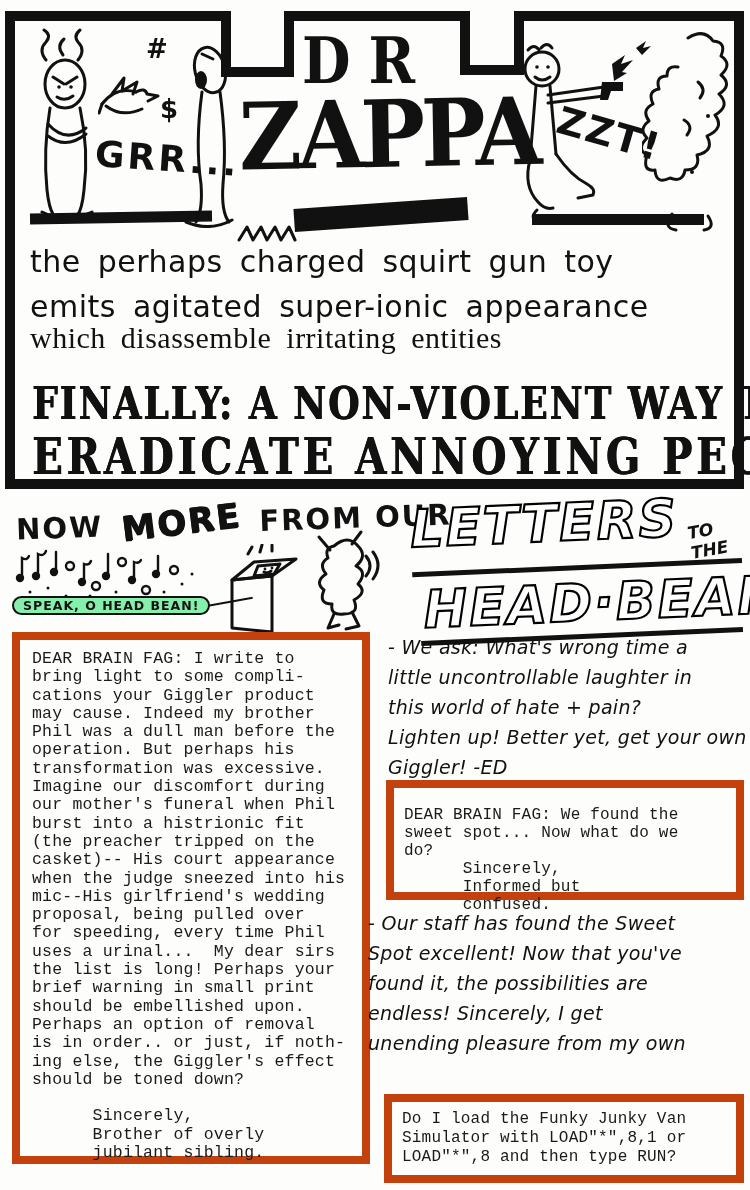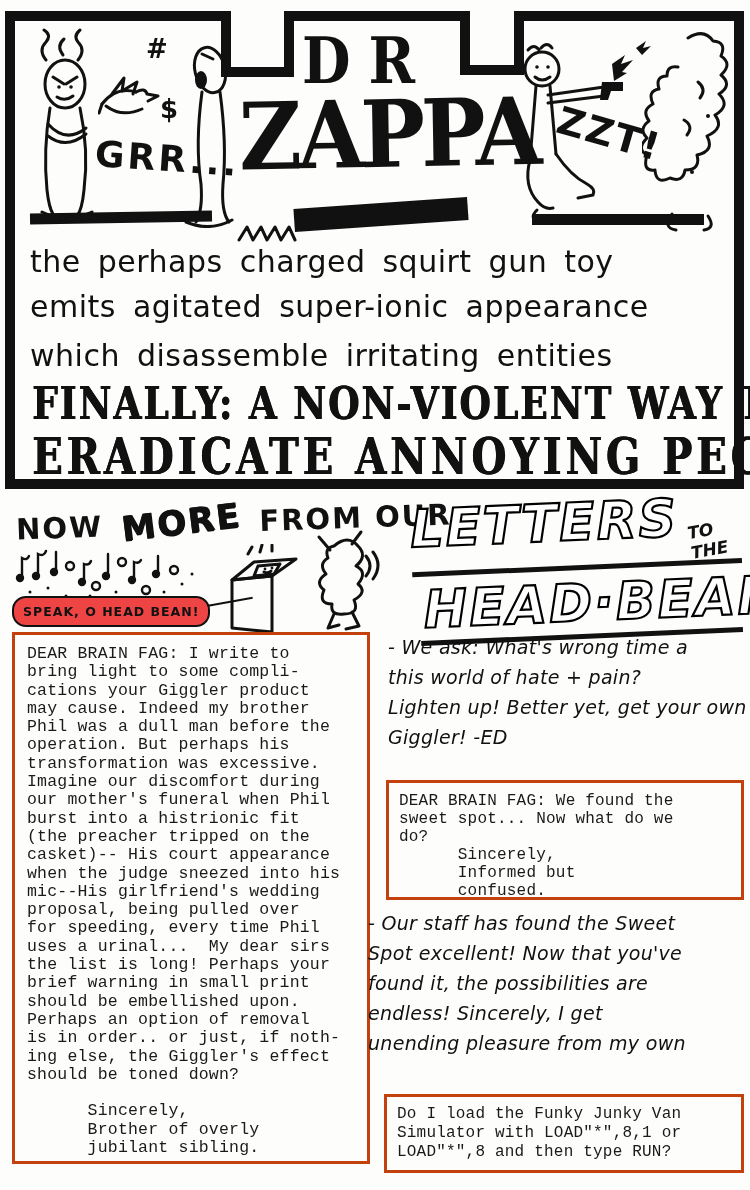--- a/index.html
+++ b/index.html
@@ -27,24 +27,24 @@
   
   .kicker{font-size:29px;font-weight:bold;letter-spacing:2px;transform:rotate(-2deg);white-space:nowrap;}
   .kicker .big{display:inline-block;font-size:34px;font-weight:900;transform:rotate(-5deg);
                text-shadow:1px 0 #111,0 1px #111;margin:0 6px;}
   .outlined{color:#fff;-webkit-text-stroke:2.2px #000;font-weight:900;font-size:52px;
             letter-spacing:2px;font-style:italic;white-space:nowrap;
             text-shadow:0 0 1px #000;}
   .tothe{font-size:17px;font-weight:900;font-style:italic;transform:rotate(-8deg);display:inline-block;
          margin-left:10px;}
   .title-underline{height:5px;background:#111;}
-  .bubble{border:2.5px solid #111;border-radius:14px;padding:6px 9px;font-size:12.5px;font-weight:bold;
-          letter-spacing:1px;white-space:nowrap;background:#ef4444;}
+  .bubble{border:2.5px solid #111;border-radius:14px;padding:0 9px;font-size:12.5px;font-weight:bold;
+          letter-spacing:1px;white-space:nowrap;background:#86efac;}
   
-  .letterbox{border:3px solid #c2410c;background:#fdfdfb;box-sizing:border-box;}
+  .letterbox{border:8px solid #c2410c;background:#fdfdfb;box-sizing:border-box;}
   .tw{font-size:16.5px;line-height:18.3px;letter-spacing:0.2px;color:#1a1a1a;}
   .tw2{font-size:16px;line-height:18px;letter-spacing:0.2px;color:#1a1a1a;}
   .script{font-style:italic;font-size:19px;line-height:30px;letter-spacing:0.3px;white-space:nowrap;}
 </style>
 </head>
 <body>
 
 <div class="page">
 
   <svg class="abs" style="left:0;top:0;" width="750" height="500">
@@ -120,21 +120,21 @@
     <circle cx="50" cy="148" r="2" fill="#111"></circle>
     <path class="ink" d="M30 190 q-10 14 4 16 M66 192 q8 12 -4 14"></path>
   </svg>
 
   <div class="abs zzt hand" style="left:556px;top:112px;">ZZT!</div>
 
   <div class="abs bar" style="left:532px;top:214px;width:172px;height:11px;"></div>
 
   <div class="abs adline hand" style="left:30px;top:244px;">the perhaps charged squirt gun toy</div>
   <div class="abs adline hand" style="left:30px;top:289px;">emits agitated super-ionic appearance</div>
-  <div class="abs adline hand" style="left:30px;top:338px;">which disassemble irritating entities</div>
+  <div class="abs adline hand" style="left:30px;top:321px;font-family:Liberation Serif, serif;">which disassemble irritating entities</div>
 
   <div class="abs tagline serifdisp" style="left:32px;top:376px;font-size:36px;">FINALLY: A NON-VIOLENT WAY TO</div>
   <div class="abs tagline serifdisp" style="left:32px;top:426px;font-size:40px;letter-spacing:4px;">ERADICATE ANNOYING PEOPLE</div>
 
   <div class="abs kicker hand" style="left:16px;top:500px;">
     <span>NOW</span>
     <span class="big">MORE</span>
     <span>FROM OUR</span>
   </div>
 
@@ -230,26 +230,27 @@
 ing else, the Giggler's effect
 should be toned down?
 
       Sincerely,
       Brother of overly
       jubilant sibling.</pre>
   </div>
 
   <div class="abs" style="left:388px;top:632px;width:356px;">
     <div class="script hand">- We ask: What's wrong time a</div>
+    <div class="script hand">little uncontrollable laughter in</div>
     <div class="script hand">this world of hate + pain?</div>
     <div class="script hand">Lighten up! Better yet, get your own</div>
     <div class="script hand">Giggler!  -ED</div>
   </div>
 
-  <div class="abs letterbox" style="left:386px;top:780px;width:358px;height:120px;padding:9px 10px;">
+  <div class="abs letterbox" style="left:386px;top:780px;width:358px;height:120px;padding:18px 10px;">
     <pre class="mono tw2">DEAR BRAIN FAG: We found the
 sweet spot... Now what do we
 do?
       Sincerely,
       Informed but
       confused.</pre>
   </div>
 
   <div class="abs" style="left:368px;top:908px;width:358px;">
     <div class="script hand">- Our staff has found the Sweet</div>

